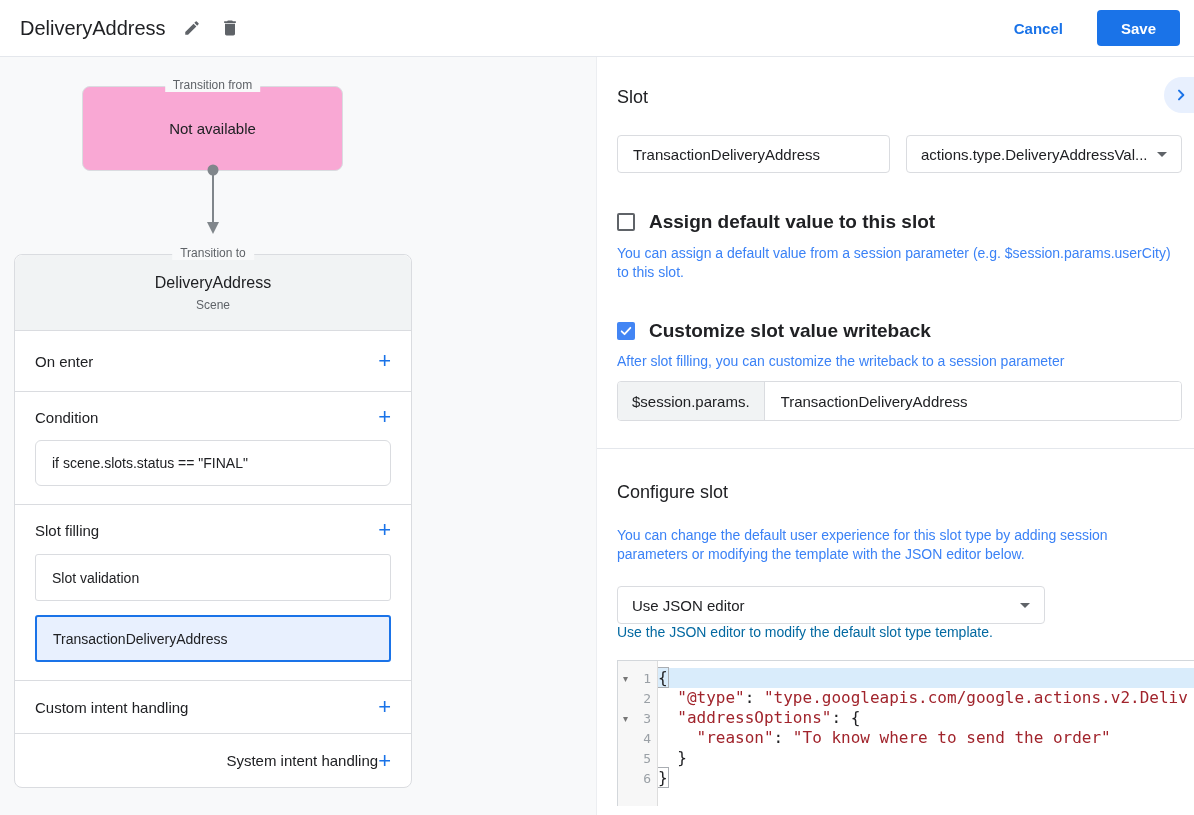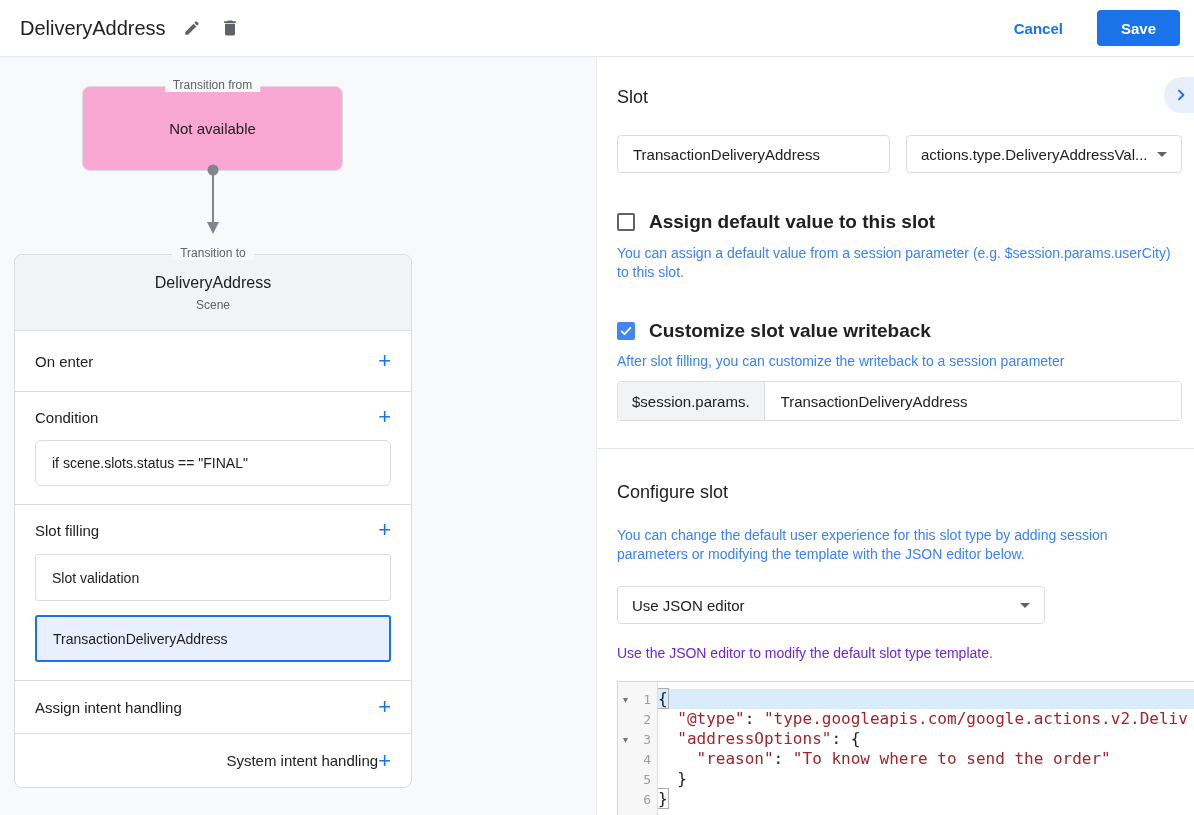--- a/index.html
+++ b/index.html
@@ -82,21 +82,21 @@
   .writeback-input { margin-top:10px; width:565px; height:40px; border:1px solid #dadce0;
     border-radius:4px; display:flex; overflow:hidden; background:#fff; }
   .wb-prefix { background:#f1f3f4; border-right:1px solid #dadce0; display:flex;
     align-items:center; padding:0 14px; font-size:15px; color:#202124; flex:none; }
   .wb-value { border:none; outline:none; flex:1; padding:0 16px; font-size:15px;
     color:#202124; font-family:inherit; }
   .h-divider { height:1px; background:#e4e7ec; margin:27px -12px 0 -20px; }
   .configure-heading { margin-top:33px; }
   .configure-desc { margin-top:23px; }
   .mode-dropdown { margin-top:22px; width:428px; }
-  .hint { margin-top:21px; font-size:14px; color:#6d28d9; }
+  .hint { font-size:14px; color:#0369a1; }
 
   
   .editor { margin:20px -12px 0 0; height:146px; display:flex;
     border-top:1px solid #d3d7db; border-left:1px solid #d3d7db; overflow:hidden; background:#fff; }
   .gutter { width:40px; flex:none; background:#f7f7f7; border-right:1px solid #dddddd; padding-top:7px; }
   .gutter-row { height:20px; display:flex; align-items:center; }
   .fold { width:15px; text-align:center; font-size:10px; color:#777; cursor:pointer; }
   .lnum { flex:1; text-align:right; padding-right:6px; font-family:"DejaVu Sans Mono", monospace;
     font-size:13px; color:#9aa0a6; }
   .code-area { flex:1; padding-top:7px; overflow:hidden; cursor:text; }
@@ -171,21 +171,21 @@
       <div class="card-section">
         <div class="section-head">
           <span class="row-label">Slot filling</span>
           <span class="plus">+</span>
         </div>
         <div class="slot-box">Slot validation</div>
         <div class="slot-box selected">TransactionDeliveryAddress</div>
       </div>
 
       <div class="card-row h53">
-        <span class="row-label">Assign intent handling</span>
+        <span class="row-label">Custom intent handling</span>
         <span class="plus">+</span>
       </div>
 
       <div class="card-row h53 last">
         <span class="row-label">System intent handling</span>
         <span class="plus">+</span>
       </div>
     </div>
   </div>
 

